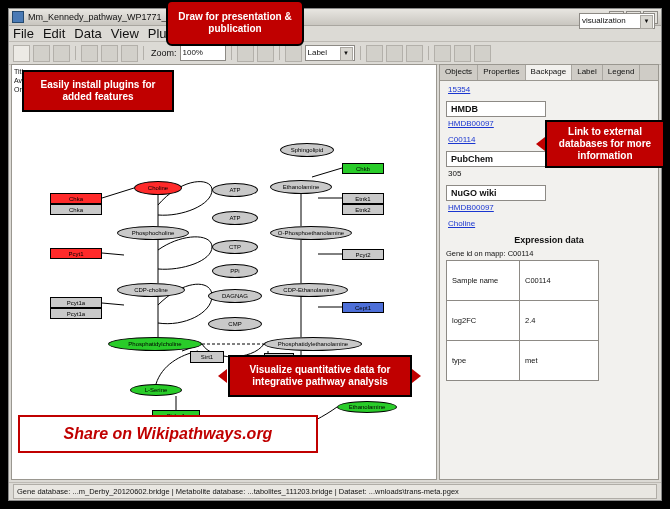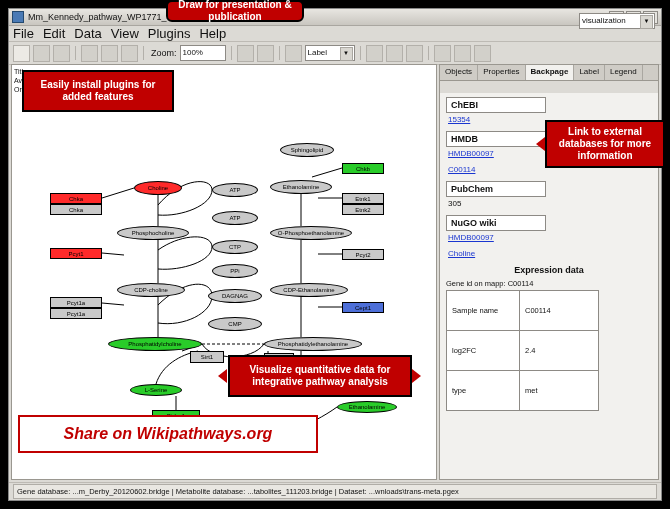--- a/index.html
+++ b/index.html
@@ -24,48 +24,48 @@
   .sep{width:1px;height:14px;background:#b3b0aa;margin:0 2px;}
   .zoomlbl{font-size:9px;color:#111;margin-left:2px;}
   .zoombox{width:42px;height:14px;background:#fff;border:1px solid #8d8a85;font-size:8px;line-height:14px;padding-left:2px;color:#111;}
   .combo{height:14px;background:#fff;border:1px solid #8d8a85;font-size:8px;line-height:14px;padding-left:2px;color:#111;position:relative;}
   .combo .arw{position:absolute;right:1px;top:1px;width:11px;height:12px;background:#d9d7d1;border:1px solid #a9a6a0;font-size:6px;text-align:center;line-height:11px;}
   .right-combo{position:absolute;right:6px;top:4px;width:72px;}
 
   
   .body{position:absolute;left:0;top:53px;right:0;bottom:18px;display:flex;}
   .canvaswrap{position:relative;flex:1;background:#fff;border:1px solid #9a9790;margin:2px;overflow:hidden;}
-  .sidebar{width:218px;background:#dcdad5;margin:2px 2px 2px 0;border:1px solid #9a9790;display:flex;flex-direction:column;gap:12px;}
+  .sidebar{width:218px;background:#dcdad5;margin:2px 2px 2px 0;border:1px solid #9a9790;display:flex;flex-direction:column;}
 
   
   .canvas-left{position:absolute;left:2px;top:2px;font-size:7px;color:#111;line-height:9px;}
   svg.pathway{position:absolute;left:0;top:0;}
 
   
   .tabs{display:flex;height:15px;background:#cfccc6;border-bottom:1px solid #9a9790;}
   .tab{font-size:8px;padding:2px 5px 0 5px;color:#111;border-right:1px solid #aaa7a1;background:#cfccc6;}
-  .tab.active{background:#f2f1ee;font-weight:bold;text-align:right;}
+  .tab.active{background:#f2f1ee;font-weight:normal;text-align:right;}
   .panel{flex:1;background:#f2f1ee;overflow:hidden;padding:4px 6px;}
   .dbbox{background:#fff;border:1px solid #8d8a85;font-size:9px;font-weight:bold;color:#111;padding:2px 4px;width:90px;margin-bottom:2px;}
   .link{font-size:8px;color:#1a36d0;text-decoration:underline;margin:0 0 7px 2px;display:block;}
   .plain{font-size:8px;color:#111;margin:0 0 7px 2px;display:block;}
   .exprhdr{font-size:9px;font-weight:bold;color:#111;margin:6px 0 4px 0;text-align:center;}
   .geneid{font-size:7.5px;color:#111;margin-bottom:2px;}
   table.expr{border-collapse:collapse;font-size:7.5px;}
   table.expr td{border:1px solid #8d8a85;background:#fff;padding:14px 5px;color:#111;height:11px;}
   table.expr td.k{width:62px;}
   table.expr td.v{width:68px;}
 
   
   .status{position:absolute;left:0;right:0;bottom:0;height:17px;background:#dcdad5;border-top:1px solid #bdbab4;display:flex;align-items:center;padding:0 4px;}
   .statusbox{flex:1;height:13px;background:#e9e7e2;border:1px solid #b0ada7;font-size:7.5px;line-height:13px;color:#111;padding-left:3px;white-space:nowrap;overflow:hidden;}
 
   
   .callout{position:absolute;background:#c00000;color:#fff;font-weight:bold;text-align:center;border:2px solid #000;display:flex;align-items:center;justify-content:center;padding:3px 6px;box-sizing:border-box;line-height:12px;}
-  #co-draw{left:166px;top:0px;width:138px;height:22px;font-size:10px;border-radius:6px;}
+  #co-draw{left:166px;top:0px;width:138px;height:46px;font-size:10px;border-radius:6px;}
   #co-plugins{left:22px;top:70px;width:152px;height:42px;font-size:10px;}
   #co-links{left:545px;top:120px;width:120px;height:48px;font-size:10px;}
   #co-viz{left:228px;top:355px;width:184px;height:42px;font-size:10px;}
   #co-share{left:18px;top:415px;width:300px;height:38px;background:#fff;color:#c00000;font-style:italic;font-size:16px;border:2px solid #c00000;}
   .arrowL,.arrowR{position:absolute;width:0;height:0;border-top:7px solid transparent;border-bottom:7px solid transparent;}
   .arrowL{border-right:9px solid #c00000;}
   .arrowR{border-left:9px solid #c00000;}
 </style>
 </head>
 <body>
@@ -202,21 +202,20 @@
 
     <div class="sidebar">
       <div class="tabs">
         <div class="tab">Objects</div>
         <div class="tab">Properties</div>
         <div class="tab active">Backpage</div>
         <div class="tab">Label</div>
         <div class="tab">Legend</div>
       </div>
       <div class="panel">
-        <div class="dbbox">ChEBI</div>
         <a class="link">15354</a>
         <div class="dbbox">HMDB</div>
         <a class="link">HMDB00097</a>
         <a class="link">C00114</a>
         <div class="dbbox">PubChem</div>
         <span class="plain">305</span>
         <div class="dbbox">NuGO wiki</div>
         <a class="link">HMDB00097</a>
         <a class="link">Choline</a>
         <div class="exprhdr">Expression data</div>

